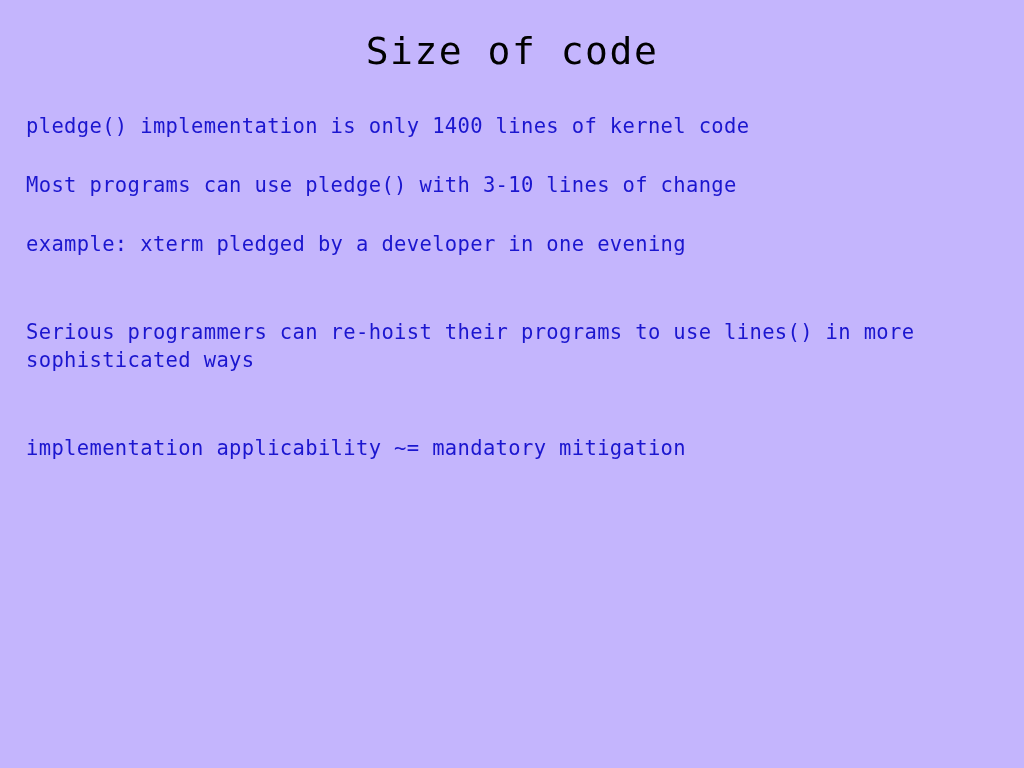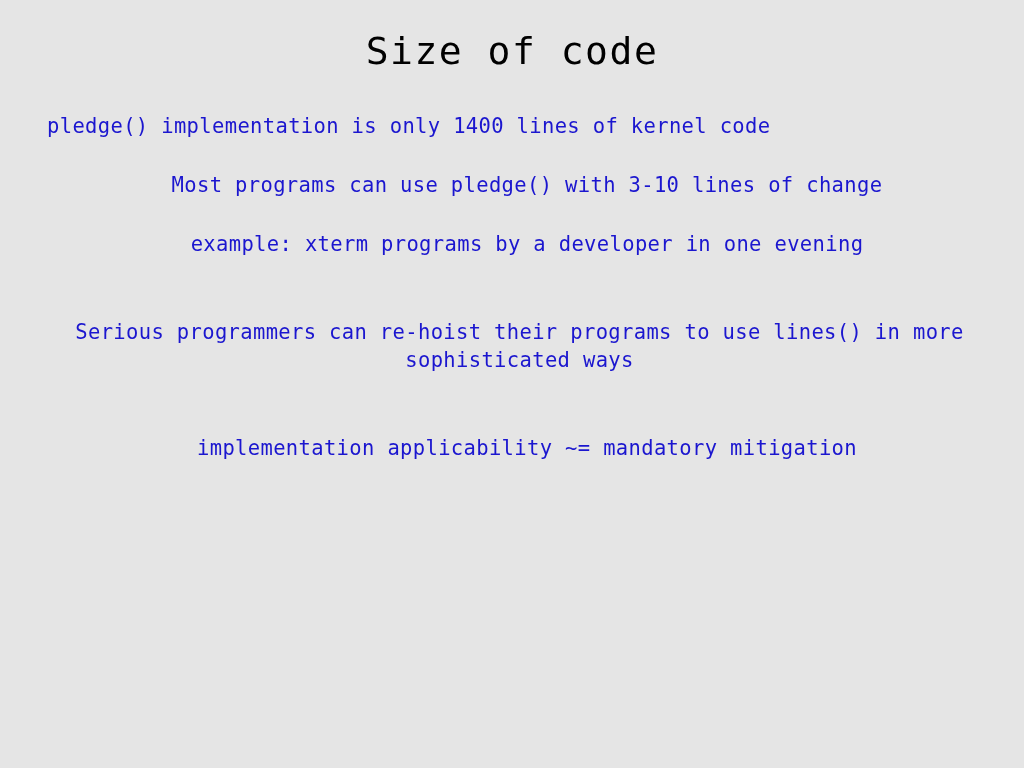--- a/index.html
+++ b/index.html
@@ -13,57 +13,57 @@
     height: 768px;
     overflow: hidden;
     font-family: "DejaVu Sans Mono", "Liberation Mono", monospace;
     -webkit-font-smoothing: antialiased;
   }
 
   .slide {
     position: relative;
     width: 1024px;
     height: 768px;
-    background: #e5e5e5;
+    background: #c4b5fd;
   }
 
   .slide-title {
     position: absolute;
     left: 0;
     top: 28px;
     width: 1024px;
     text-align: center;
     color: #000000;
     font-family: "DejaVu Sans Mono", "Liberation Mono", monospace;
     font-size: 38px;
     font-weight: 400;
     letter-spacing: 1.5px;
     line-height: 46px;
     white-space: pre;
   }
 
   .body-block {
     position: absolute;
-    left: 47px;
+    left: 26px;
     top: 112px;
     width: 960px;
   }
 
   .para {
     color: #1b16cf;
     font-family: "DejaVu Sans Mono", "Liberation Mono", monospace;
     font-size: 20.5px;
     line-height: 28px;
     letter-spacing: 0.35px;
     white-space: pre-wrap;
     word-break: normal;
   }
 
   
-  .para + .para { margin-top: 31px; text-align: center; }
+  .para + .para { margin-top: 31px; }
 
   
   .para.gap-big { margin-top: 60px; }
   .para.gap-bigger { margin-top: 60px; }
 
   .para.wrap {
     width: 945px;
   }
 </style>
 </head>
@@ -73,20 +73,20 @@
 
   <div class="slide-title">Size of code</div>
 
   <div class="body-block">
 
     <div class="para">pledge() implementation is only 1400 lines of kernel code</div>
 
     <div class="para">Most programs can use pledge() with 3-10 lines of change</div>
 
 
-    <div class="para">example: xterm programs by a developer in one evening</div>
+    <div class="para">example: xterm pledged by a developer in one evening</div>
 
     <div class="para wrap gap-big">Serious programmers can re-hoist their programs to use lines() in more sophisticated ways</div>
 
     <div class="para gap-bigger">implementation applicability ~= mandatory mitigation</div>
 
   </div>
 </div>
 
 </body></html>

